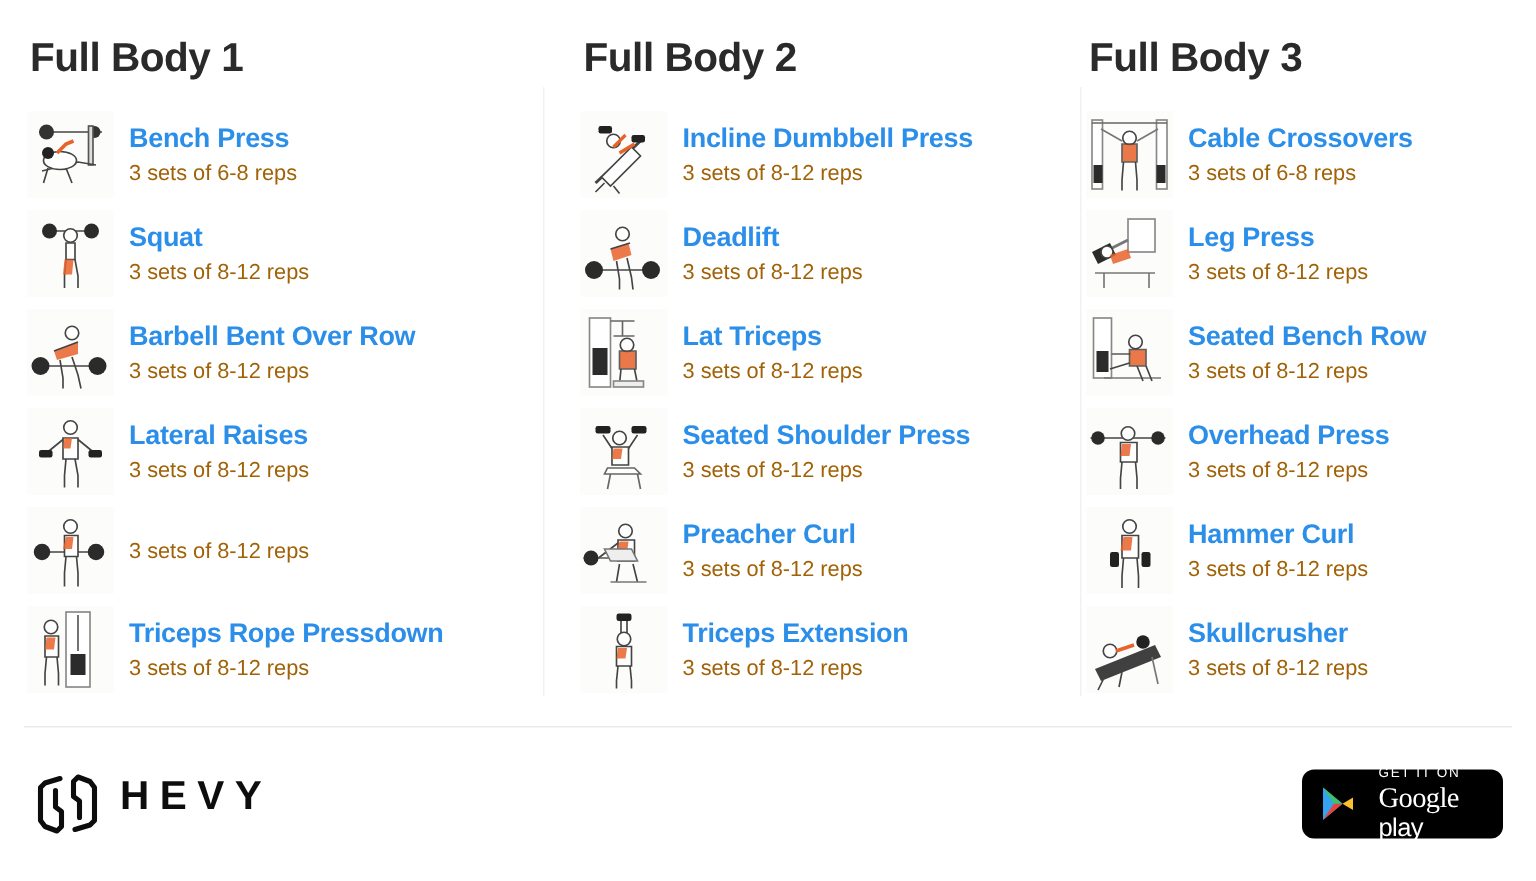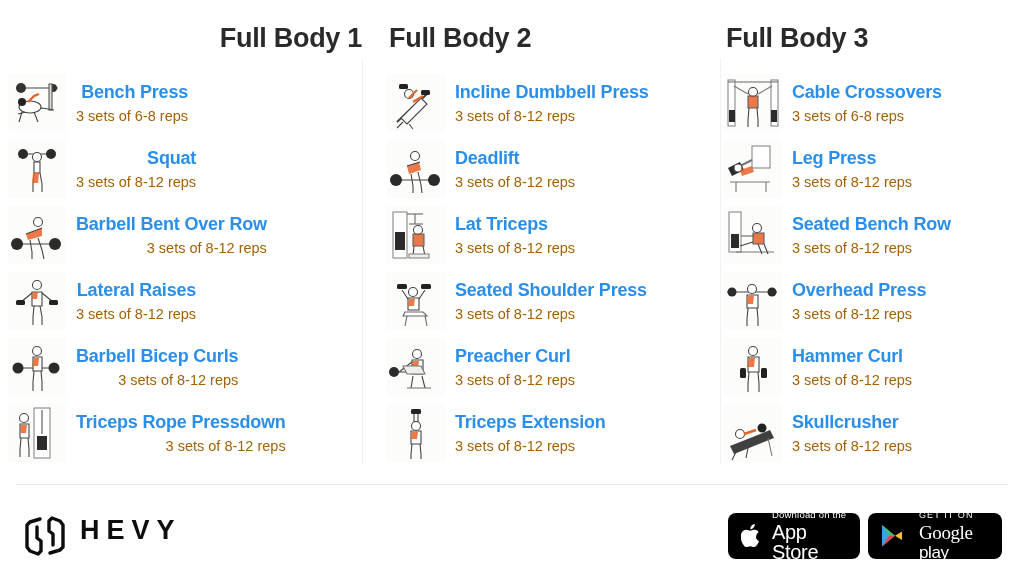--- a/index.html
+++ b/index.html
@@ -17,21 +17,21 @@
   .columns{
     display:flex;
     padding:22px 0 0 0;
     box-sizing:border-box;
     height:478px;
   }
   .col{
     box-sizing:border-box;
     position:relative;
   }
-  .col-1{width:362px;padding-left:8px;text-align:right;}
+  .col-1{width:362px;padding-left:18px;}
   .col-2{width:358px;padding-left:25px;}
   .col-3{width:304px;padding-left:4px;}
   .col-2:before,
   .col-3:before{
     content:"";
     position:absolute;
     left:0;top:36px;bottom:14px;
     width:1px;
     background:#f1f1f1;
   }
@@ -247,21 +247,20 @@
               <circle cx="10" cy="30" r="5.5" fill="#2b2b2b" stroke="none"></circle>
               <circle cx="46" cy="30" r="5.5" fill="#2b2b2b" stroke="none"></circle>
               <circle cx="29" cy="13" r="4.5" fill="#fff" stroke="#444"></circle>
               <path d="M25 19 L34 19 L34 33 L25 33 Z" fill="#fff" stroke="#444"></path>
               <path d="M26 20 L24 28 L30 28 L31 20 Z" fill="#e8622a" stroke="none" opacity="0.85"></path>
               <path d="M26 33 L25 44 L25 53 M33 33 L34 44 L34 53" stroke="#444"></path>
             </g>
               </svg>
           </span>
           <span class="ex-text">
-            <span class="ex-name">Barbell Bicep Curls</span>
             <span class="ex-sets">3 sets of 8-12 reps</span>
           </span>
         </li>
 
         <li class="ex-row">
           <span class="thumb">
             <svg viewBox="0 0 58 58">
                 <g fill="none" stroke="#555" stroke-width="1.1">
               <rect x="0" y="0" width="58" height="58" fill="#fcfcfa" stroke="none"></rect>
               <rect x="26" y="4" width="16" height="50" fill="#fff" stroke="#888"></rect>
@@ -564,32 +563,20 @@
             <path d="M18 4 L8 7 L5 10 L5 32 L8 36 L16 39 L19 36 L19 26 L15 23 L15 12"></path>
             <path d="M28 38 L38 35 L41 32 L41 10 L38 6 L30 3 L27 6 L27 16 L31 19 L31 30"></path>
           </g>
         </svg>
       </span>
       <span class="brand-name">HEVY</span>
     </div>
 
     <div class="badges">
 
-      <a class="badge badge-apple">
-        <span class="apple-glyph">
-          <svg viewBox="0 0 22 26">
-            <path d="M15.2 13.6c0-3 2.4-4.4 2.5-4.5-1.4-2-3.5-2.3-4.2-2.3-1.8-.2-3.5 1-4.4 1-.9 0-2.3-1-3.8-1-1.9 0-3.7 1.1-4.7 2.9-2 3.5-.5 8.7 1.4 11.5.9 1.4 2.1 2.9 3.6 2.9 1.4-.1 2-.9 3.7-.9s2.2.9 3.7.9c1.5 0 2.5-1.4 3.5-2.8 1.1-1.6 1.5-3.1 1.5-3.2-.1 0-3-1.1-3-4.5z" fill="#ffffff"></path>
-            <path d="M12.6 4.6c.8-.9 1.3-2.2 1.2-3.5-1.1.1-2.5.8-3.3 1.7-.7.8-1.3 2.1-1.2 3.4 1.2.1 2.5-.6 3.3-1.6z" fill="#ffffff"></path>
-          </svg>
-        </span>
-        <span class="badge-txt">
-          <span class="badge-small">Download on the</span>
-          <span class="badge-big">App Store</span>
-        </span>
-      </a>
 
       <a class="badge badge-google">
         <span class="play-glyph">
           <svg viewBox="0 0 24 26">
             <path d="M2 2 L15 12.8 L2 23.6 Z" fill="#34a4f0"></path>
             <path d="M2 2 L15 12.8 L9.2 12.8 Z" fill="#3ec06d"></path>
             <path d="M2 23.6 L15 12.8 L9.2 12.8 Z" fill="#e8433f"></path>
             <path d="M15 12.8 L22 8.6 L22 17 Z" fill="#fbc02d"></path>
           </svg>
         </span>

